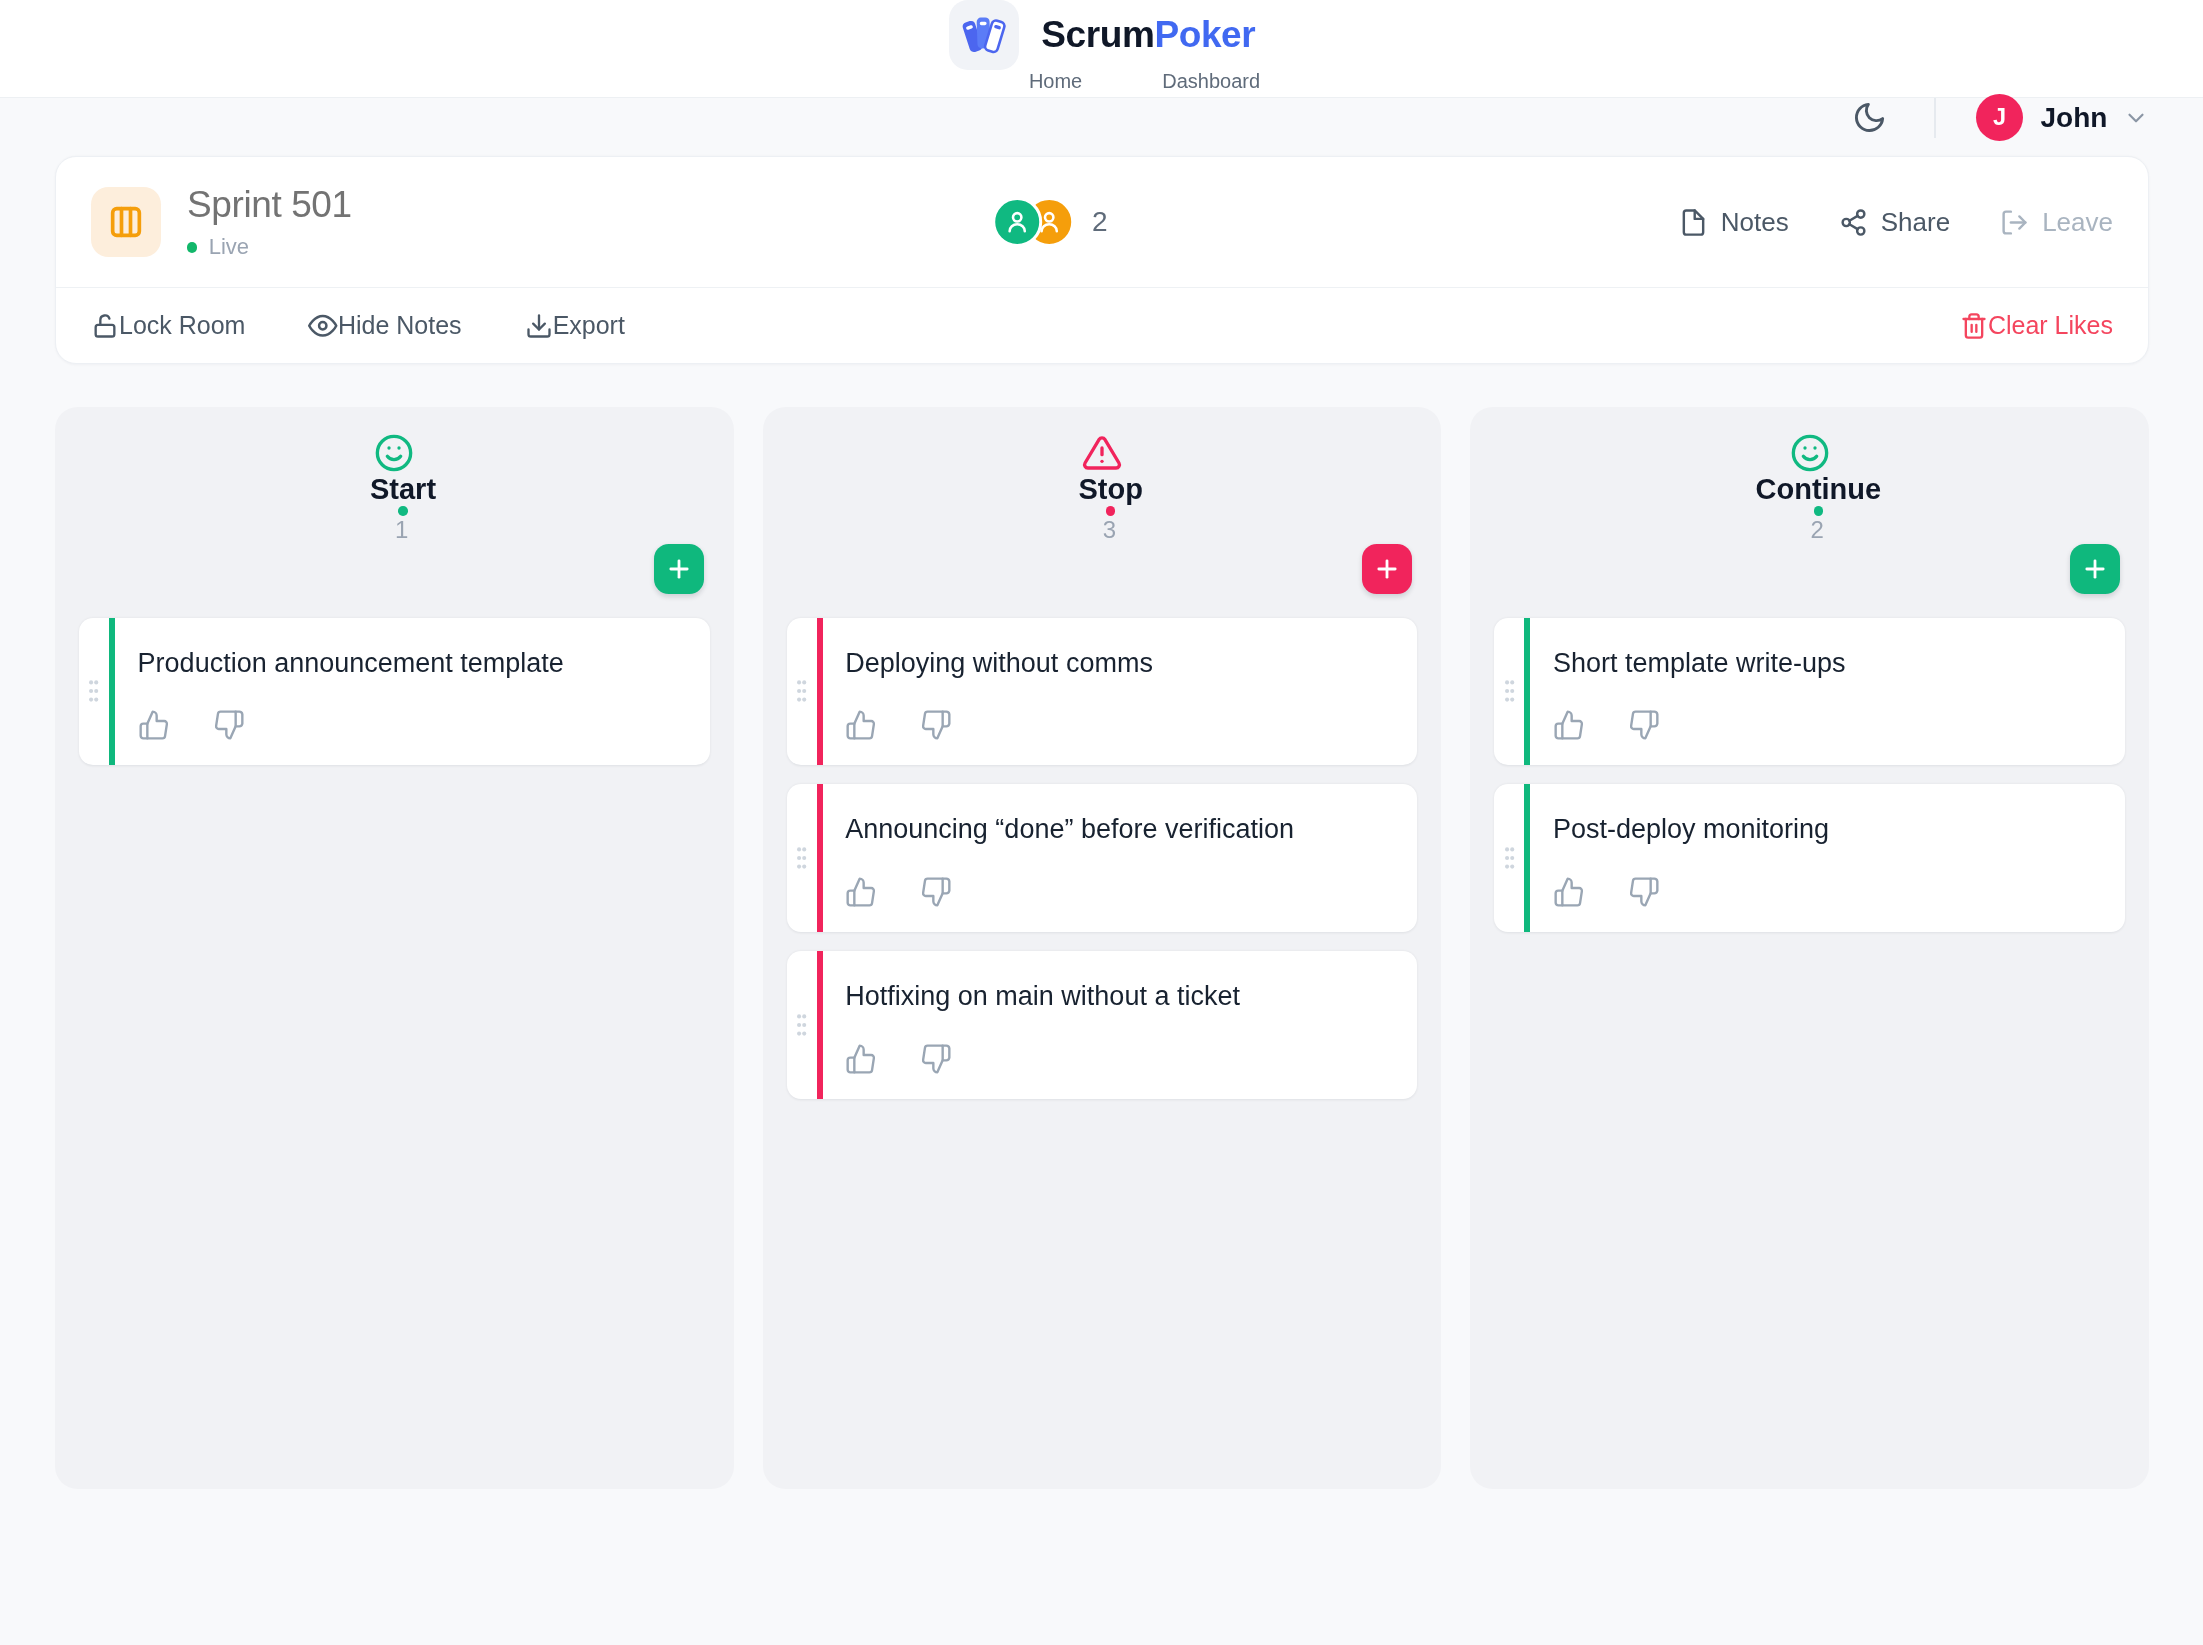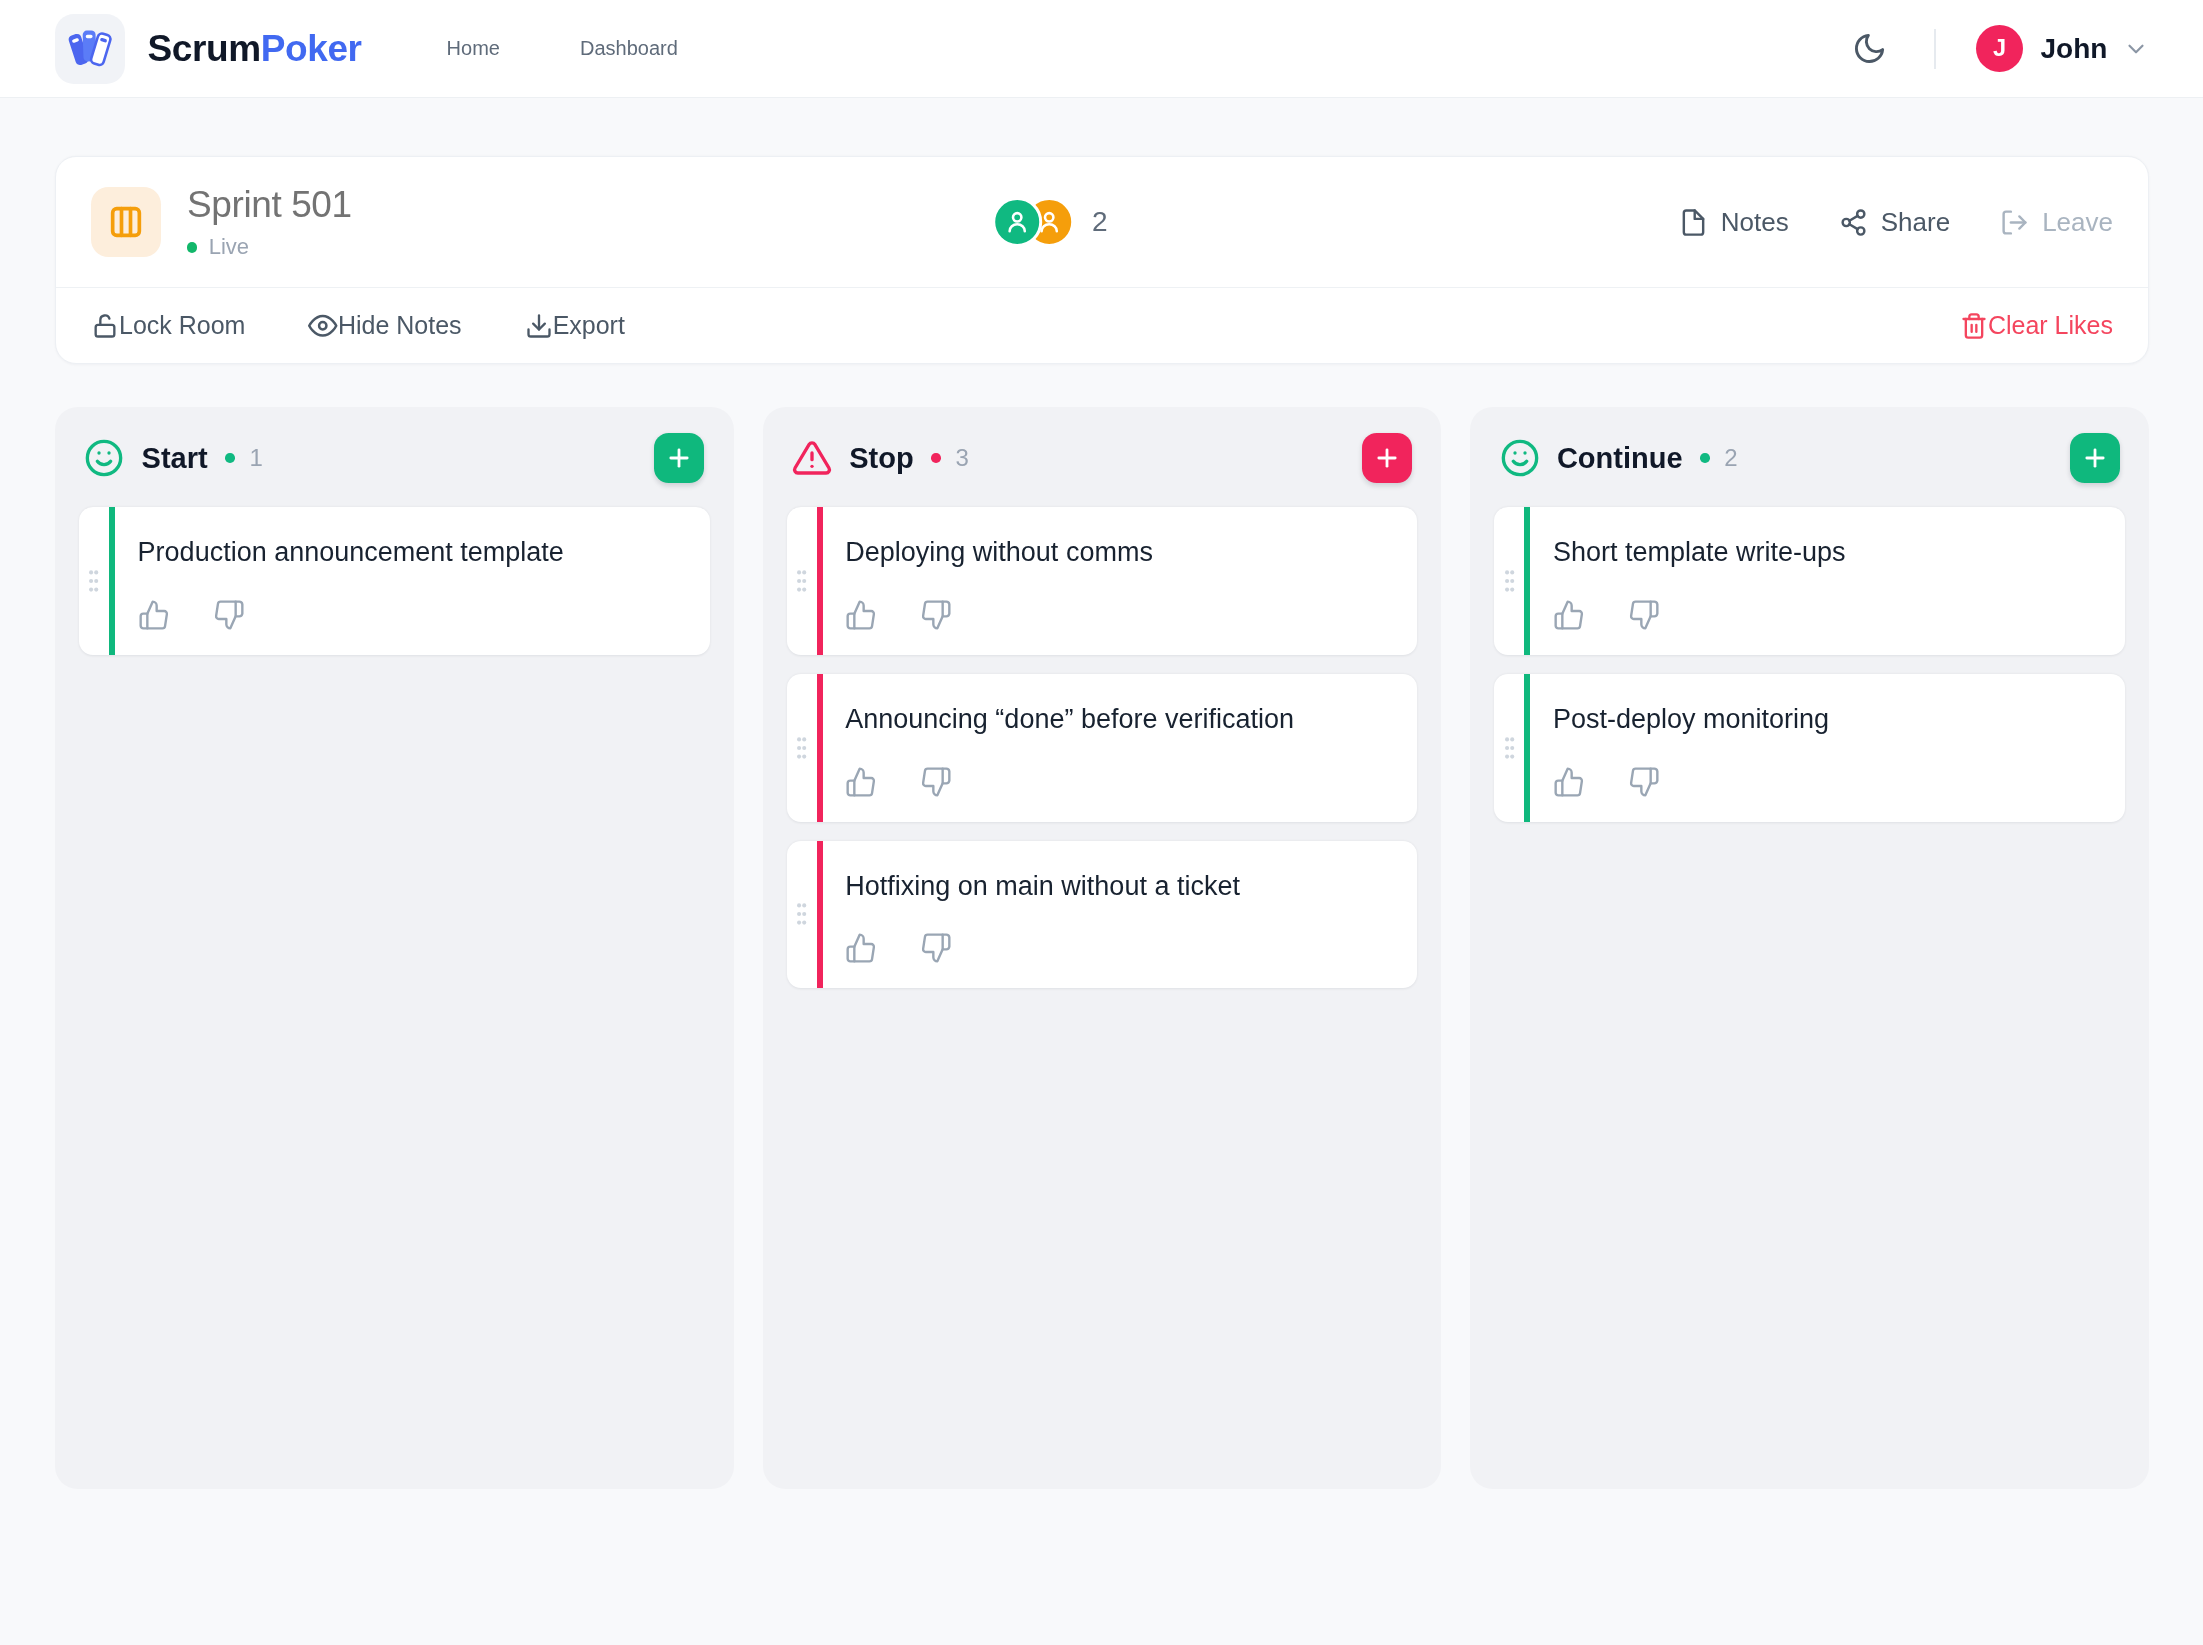--- a/index.html
+++ b/index.html
@@ -9,21 +9,21 @@
     font-family: "Liberation Sans", "DejaVu Sans", sans-serif;
     color: #101828;
     overflow: hidden;
   }
   svg { display: block; }
   button { font-family: inherit; cursor: pointer; background: none; border: none; }
 
   
   .topbar {
     height: 98px; background: #ffffff; border-bottom: 0.9px solid #edf0f3;
-    display: flex; align-items: center; padding: 0 55px;
+    display: flex; align-items: center; padding: 0 55px; flex-direction: column;
   }
   .brand { display: flex; align-items: center; gap: 22.6px; cursor: pointer; }
   .logo-box {
     width: 70px; height: 70px; border-radius: 19px; background: #f1f3f7;
     display: flex; align-items: center; justify-content: center;
   }
   .brand-name { font-size: 37px; font-weight: 700; letter-spacing: -0.4px; color: #101828; }
   .brand-name .accent { color: #4169f1; }
   .nav-links { display: flex; gap: 80px; margin-left: 85px; }
   .nav-link { font-size: 20px; color: #5f6b7a; }
@@ -72,21 +72,21 @@
   .room-toolbar {
     border-top: 0.9px solid #eef1f4; height: 76px;
     display: flex; align-items: center; padding: 0 35px; gap: 63px;
   }
   .tool-btn { display: flex; align-items: center; font-size: 25px; color: #4b5866; }
   .tool-btn.danger { margin-left: auto; color: #f4455e; }
 
   
   .board { margin: 43px 55px 0; display: grid; grid-template-columns: repeat(3, 1fr); gap: 29px; }
   .column { background: #f1f2f5; border-radius: 22.6px; padding: 26px 24px 24px; height: 1082px; }
-  .col-header { display: flex; align-items: center; padding: 0 5.2px; margin-bottom: 24px; }
+  .col-header { display: flex; align-items: center; padding: 0 5.2px; margin-bottom: 24px; flex-direction: column; }
   .col-title { font-size: 29px; font-weight: 700; color: #101828; margin-left: 17.4px; }
   .col-dot { width: 9.6px; height: 9.6px; border-radius: 50%; margin-left: 17.4px; }
   .col-count { font-size: 24px; color: #9aa4b2; margin-left: 14.8px; }
   .col-dot.green { background: #10b981; } .col-dot.pink { background: #f1245c; }
   .add-btn {
     margin-left: auto; width: 50px; height: 50px; border-radius: 14.8px; color: #fff;
     display: flex; align-items: center; justify-content: center;
     box-shadow: 0 2.6px 5.2px rgba(16,24,40,0.15);
   }
   .add-btn.green { background: #0fb87d; }

